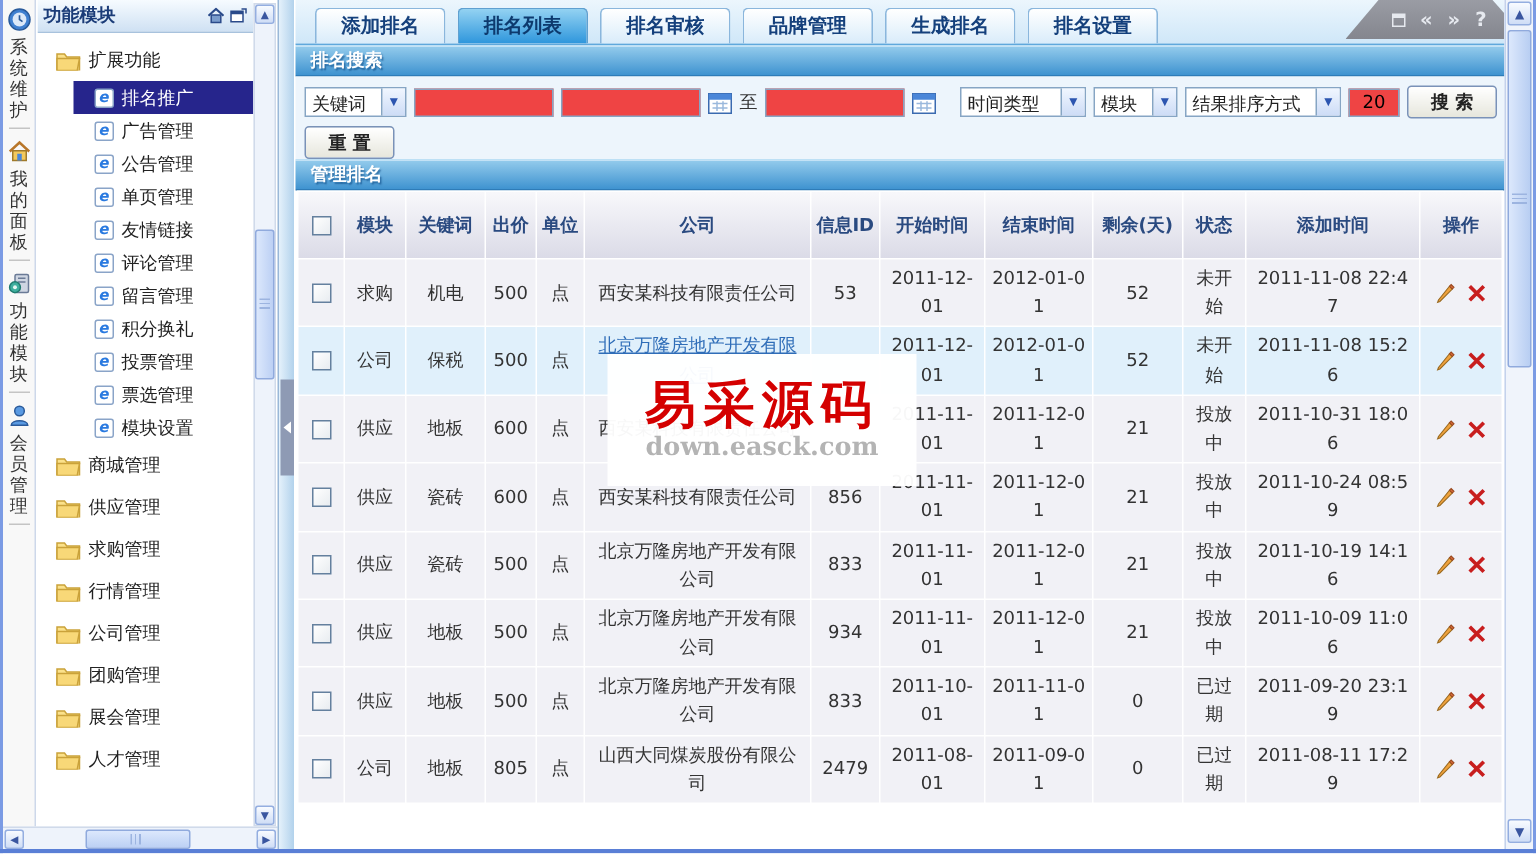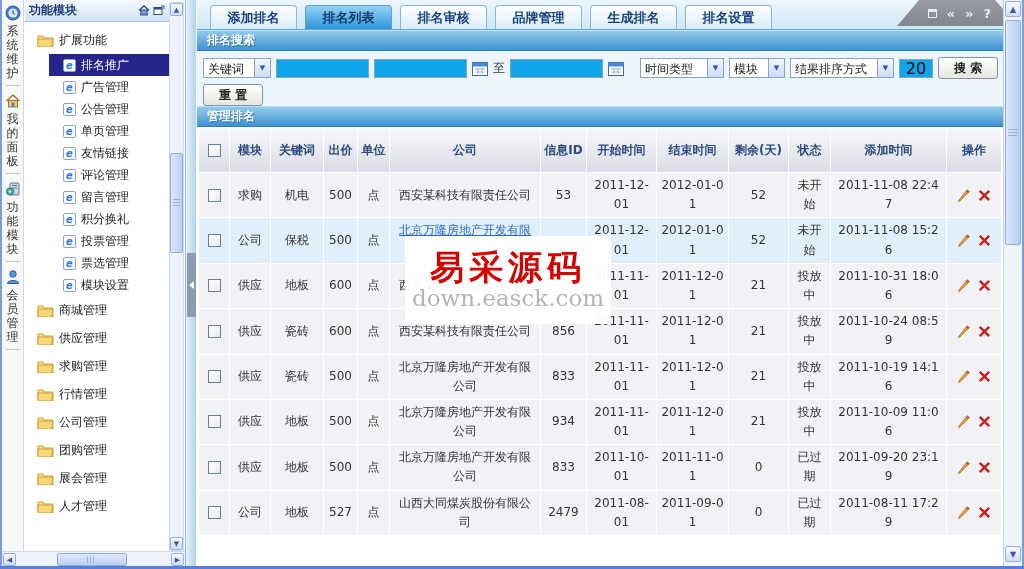--- a/index.html
+++ b/index.html
@@ -54,21 +54,21 @@
   .corner .ci { color:#e6e9ef; font-size:13px; font-weight:bold; line-height:1; cursor:pointer; }
   .ci-win { width:9px; height:9px; border:1px solid #e6e9ef; border-top-width:3px; cursor:pointer; }
 
   .sec-header { height:21px; background:linear-gradient(#93cbec,#3f93d0); border-top:1px solid #bde0f5; border-bottom:1px solid #2e7cb8; color:#fff; font-weight:bold; line-height:19px; padding-left:10px; text-shadow:1px 1px 1px rgba(0,60,120,.55); }
 
   .search-area { height:55px; background:#edf5fc; padding:5px 6px 2px; }
   .s-row { display:flex; align-items:center; gap:5px; height:24px; }
   .xp-select { height:20px; border:1px solid #86a5c4; background:#fff; display:inline-flex; align-items:stretch; cursor:pointer; flex:none; }
   .xp-select .txt { padding:2px 3px 0 4px; color:#222; white-space:nowrap; }
   .xp-select .btn { width:16px; border-left:1px solid #86a5c4; background:linear-gradient(#f0f6ff,#cddcf6); color:#2c55b0; font-size:7px; text-align:center; line-height:18px; }
-  .xp-input { height:19px; border:1px solid #86a5c4; background:#0ea5e9; width:93px; flex:none; padding:0 3px; font-size:16px; font-family:inherit; }
+  .xp-input { height:19px; border:1px solid #86a5c4; background:#ef4444; width:93px; flex:none; padding:0 3px; font-size:12px; font-family:inherit; }
   .xp-input.sm { width:34px; text-align:center; }
   .cal { width:16px; height:15px; flex:none; cursor:pointer; }
   .lbl { color:#333; flex:none; }
   .xp-btn { height:22px; padding:0 15px; border:1px solid #7a92b8; border-radius:3px; background:linear-gradient(#ffffff,#e6e6dc); color:#222; font-size:12px; font-weight:bold; cursor:pointer; font-family:inherit; flex:none; }
   .s-row2 { margin-top:3px; }
 
   
   .grid { width:804px; table-layout:fixed; border-collapse:separate; border-spacing:1px; background:#fff; margin-left:1px; }
   .grid th { background:linear-gradient(#f8f8fb,#dbdbe7); color:#2a4a80; font-weight:bold; font-size:12px; padding:3px 2px; word-break:break-all; line-height:1.5; height:44px; text-align:center; }
   .grid td { background:#f1f1f6; color:#333; font-size:12px; text-align:center; padding:3px 4px; word-break:break-all; line-height:1.6; height:42px; }
@@ -82,21 +82,21 @@
   .op-ic { width:15px; height:15px; cursor:pointer; margin:0 3px; vertical-align:middle; }
 
   
   .main-vscroll { position:absolute; right:2px; top:0; width:19px; height:566px; background:#f0f4fb; border-left:1px solid #c4d2ec; }
   .mv-btn { position:absolute; left:1px; width:16px; height:16px; background:linear-gradient(#f8fbff,#cfddf6); border:1px solid #94aee0; border-radius:2px; color:#3a56a0; font-size:8px; line-height:15px; text-align:center; cursor:pointer; }
   .mv-thumb { position:absolute; left:1px; top:20px; width:16px; height:225px; background:linear-gradient(90deg,#dce8fc,#b8cef2); border:1px solid #90aadd; border-radius:2px; cursor:pointer; }
 
   
   .watermark { position:absolute; left:405px; top:236px; width:206px; height:88px; background:rgba(255,255,255,.96); z-index:50; display:flex; flex-direction:column; align-items:center; justify-content:center; }
   .wm1 { font-family:"DejaVu Serif","Liberation Serif",serif; font-size:34px; font-weight:bold; color:#d40000; letter-spacing:5px; line-height:1.1; white-space:nowrap; }
-  .wm2 { font-family:"DejaVu Serif","Liberation Serif",serif; font-size:23px; font-weight:normal; color:#b4b4b4; line-height:1.1; white-space:nowrap; }
+  .wm2 { font-family:"DejaVu Serif","Liberation Serif",serif; font-size:17px; font-weight:bold; color:#b4b4b4; line-height:1.1; white-space:nowrap; }
 </style>
 </head>
 <body>
 
 <div class="window">
 
   <div class="left-frame">
     <div class="vstrip">
       <div class="vitem">
         <svg class="vicon" viewBox="0 0 16 16">
@@ -519,21 +519,21 @@
                 <path d="M3.2 12.8 L2.6 14.4 L4.2 13.8 L13 5 L11 3 Z" fill="#f0a23c" stroke="#9a6a20" stroke-width="0.8"></path>
                 <path d="M11 3 L13 5 L14.2 3.8 L12.2 1.8 Z" fill="#d86a3a" stroke="#9a4a20" stroke-width="0.8"></path>
               </svg><svg class="op-ic" viewBox="0 0 16 16">
                 <path d="M3 3 L13 13 M13 3 L3 13" stroke="#c81e1e" stroke-width="2.6"></path>
               </svg></td>
       </tr>
       <tr>
         <td><span class="cb"></span></td>
         <td>公司</td>
         <td>地板</td>
-        <td>527</td>
+        <td>805</td>
         <td>点</td>
         <td>山西大同煤炭股份有限公司</td>
         <td>2479</td>
         <td>2011-08-01</td>
         <td>2011-09-01</td>
         <td class="rm-red">0</td>
         <td class="st-red">已过期</td>
         <td>2011-08-11 17:29</td>
         <td><svg class="op-ic" viewBox="0 0 16 16">
                 <path d="M3.2 12.8 L2.6 14.4 L4.2 13.8 L13 5 L11 3 Z" fill="#f0a23c" stroke="#9a6a20" stroke-width="0.8"></path>

